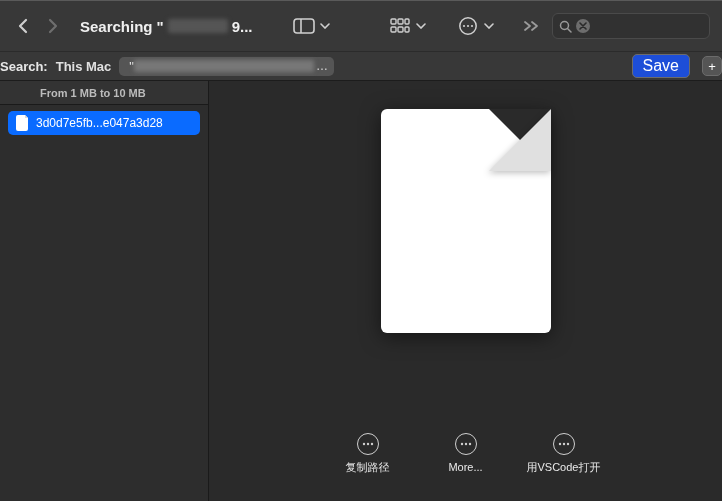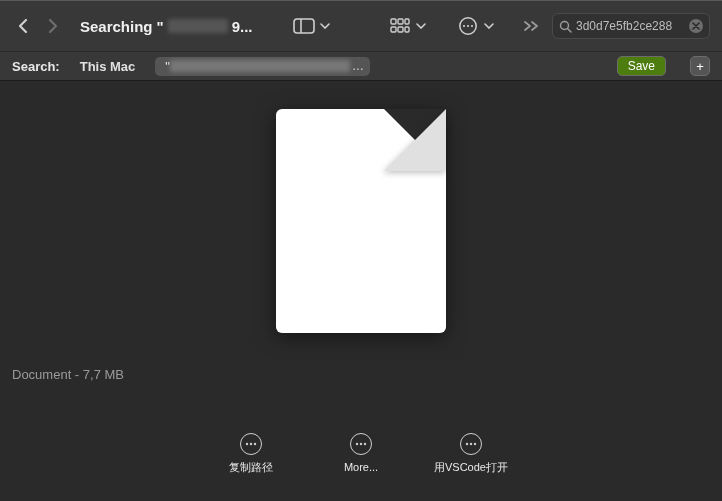--- a/index.html
+++ b/index.html
@@ -15,28 +15,28 @@
   .toolbar-spacer1 { width: 22px; }
   .tb-icon { color: #cfcfcf; display:flex; align-items:center; justify-content:center; width:26px; height:26px; cursor:pointer; }
   .tb-group { display:flex; align-items:center; gap:2px; }
   .toolbar-flex { flex:1; }
   .search-box { width: 158px; height: 26px; background: #313131; border: 1px solid #4a4a4a; border-radius: 6px; display:flex; align-items:center; padding: 0 6px; gap:4px; }
   .search-box svg { flex-shrink:0; }
   .search-box .text { flex:1; font-size:12px; color:#bdbdbd; white-space:nowrap; overflow:hidden; }
   .search-box .clear { width:14px; height:14px; border-radius:50%; background:#6d6d6d; display:flex; align-items:center; justify-content:center; cursor:pointer; }
 
   
-  .scope-bar { height: 30px; background: #383838; border-top: 1px solid #2b2b2b; border-bottom: 1px solid #1c1c1c; display:flex; align-items:center; padding: 0 12px; font-size:13px; gap:20px; }
+  .scope-bar { height: 30px; background: #383838; border-top: 1px solid #2b2b2b; border-bottom: 1px solid #1c1c1c; display:flex; align-items:center; padding: 0 0; font-size:13px; gap:8px; }
   .scope-bar .lbl { color:#e7e7e7; font-weight:600; }
   .scope-bar .opt { color:#e0e0e0; cursor:pointer; font-weight:600;text-align:center; }
   .scope-chip { background:#555; color:#eee; border-radius:5px; padding:2px 20px 2px 10px; position:relative; cursor:pointer; display:flex; align-items:center; }
   .scope-chip .redact { display:inline-block; width:180px; height:12px; background:#777; border-radius:2px; filter:blur(2px); }
   .scope-chip .dots { position:absolute; right:6px; font-size:12px; color:#ddd; }
   .scope-flex { flex:1; }
-  .save-btn { background:#4d7c0f; color:#fff; font-size:12px; padding:2px 10px; border:1px solid #6c6c6c; border-radius:5px; cursor:pointer; }
+  .save-btn { background:#1d4ed8; color:#fff; font-size:16px; padding:2px 10px; border:1px solid #6c6c6c; border-radius:5px; cursor:pointer; }
   .plus-btn { width:20px; height:20px; background:#555; border:1px solid #6c6c6c; border-radius:5px; display:flex; align-items:center; justify-content:center; color:#fff; font-size:13px; cursor:pointer; margin-left:4px; }
 
   
   .body { flex:1; display:flex; min-height:0; }
   .sidebar { width: 209px; background:#2d2d2d; border-right:1px solid #1a1a1a; display:flex; flex-direction:column; }
   .sb-header { height:24px; font-size:11px; color:#bcbcbc; display:flex; align-items:center; padding-left:40px; border-bottom:1px solid #1a1a1a; background:#333; font-weight:600; }
   .sb-item { margin:6px 8px 0 8px; height:24px; background:#0a6bff; border-radius:5px; display:flex; align-items:center; padding:0 8px; gap:6px; cursor:pointer; }
   .sb-item .file-ic { width:14px; height:16px; }
   .sb-item .txt { font-size:12px; color:#fff; white-space:nowrap; overflow:hidden; text-overflow:ellipsis; }
 
@@ -46,21 +46,21 @@
   .page { position:absolute; inset:0; background:#fff; border-radius:6px; box-shadow:0 4px 20px rgba(0,0,0,.5); }
   .fold { position:absolute; top:0; right:0; width:62px; height:62px; }
   .fold .cut { position:absolute; top:0; right:0; width:0; height:0; border-left:62px solid transparent; border-top:62px solid #2a2a2a; }
   .fold .flap { position:absolute; top:0; right:0; width:0; height:0; border-left:62px solid transparent; border-bottom:62px solid #e0e0e0; filter:drop-shadow(-1px 2px 3px rgba(0,0,0,.25)); }
 
   .filename { font-size:15px; color:#f2f2f2; word-break:break-all; }
   .meta { font-size:13px; color:#9a9a9a; margin-top:4px; }
 
   .preview-flex { flex:1; }
 
-  .actions { height:68px; display:flex; justify-content:center; gap:30px; }
+  .actions { height:68px; display:flex; justify-content:center; gap:18px; }
   .action { width:80px; display:flex; flex-direction:column; align-items:center; gap:6px; cursor:pointer; }
   .action .circ { width:22px; height:22px; border:1.5px solid #cfcfcf; border-radius:50%; display:flex; align-items:center; justify-content:center; color:#cfcfcf; }
   .action .albl { font-size:11px; color:#e9e9e9; text-align:center; line-height:1.2; }
 </style>
 </head>
 <body>
 
 <div class="window">
 
   <div class="toolbar">
@@ -136,21 +136,20 @@
           <path d="M2 2 L7 6 L2 10" stroke="currentColor" stroke-width="1.8" fill="none" stroke-linecap="round" stroke-linejoin="round"></path>
           <path d="M9 2 L14 6 L9 10" stroke="currentColor" stroke-width="1.8" fill="none" stroke-linecap="round" stroke-linejoin="round"></path>
         </svg>
     </div>
 
     <div class="search-box">
       <svg width="13" height="13" viewBox="0 0 13 13">
           <circle cx="5.5" cy="5.5" r="4" stroke="#9a9a9a" stroke-width="1.5" fill="none"></circle>
           <line x1="8.5" y1="8.5" x2="12" y2="12" stroke="#9a9a9a" stroke-width="1.5" stroke-linecap="round"></line>
         </svg>
-      <div class="text">3d0d7e5fb2ce288</div>
       <div class="clear">
         <svg width="8" height="8" viewBox="0 0 8 8">
             <path d="M1 1 L7 7 M7 1 L1 7" stroke="#2a2a2a" stroke-width="1.6" stroke-linecap="round"></path>
           </svg>
       </div>
     </div>
   </div>
 
   <div class="scope-bar">
     <span class="lbl">Search:</span>
@@ -159,33 +158,40 @@
       <span>"</span>
         <span class="redact"></span>
       <span class="dots">…</span>
     </span>
     <div class="scope-flex"></div>
     <div class="save-btn">Save</div>
     <div class="plus-btn">+</div>
   </div>
 
   <div class="body">
+    <div class="sidebar">
+      <div class="sb-header">From 1 MB to 10 MB</div>
+      <div class="sb-item">
+        <svg class="file-ic" viewBox="0 0 14 16">
+          <path d="M2 0 h7 l3 3 v11 a2 2 0 0 1 -2 2 h-8 a2 2 0 0 1 -2 -2 v-12 a2 2 0 0 1 2 -2 z" fill="#fff"></path>
+          <path d="M9 0 v3 h3" fill="#d9d9d9"></path>
+        </svg>
+        <div class="txt">3d0d7e5fb...e047a3d28</div>
+      </div>
+    </div>
 
     <div class="preview">
       <div class="thumb-wrap">
         <div class="thumb">
           <div class="page"></div>
           <div class="fold">
             <div class="cut"></div>
             <div class="flap"></div>
           </div>
         </div>
-      </div>
-      <div class="meta">
-        <span>Document</span> - <span>7,7 MB</span>
       </div>
       <div class="preview-flex"></div>
       <div class="actions">
         <div class="action">
           <div class="circ">
             <svg width="12" height="4" viewBox="0 0 12 4">
                 <circle cx="2" cy="2" r="1.2" fill="currentColor"></circle>
                 <circle cx="6" cy="2" r="1.2" fill="currentColor"></circle>
                 <circle cx="10" cy="2" r="1.2" fill="currentColor"></circle>
               </svg>

